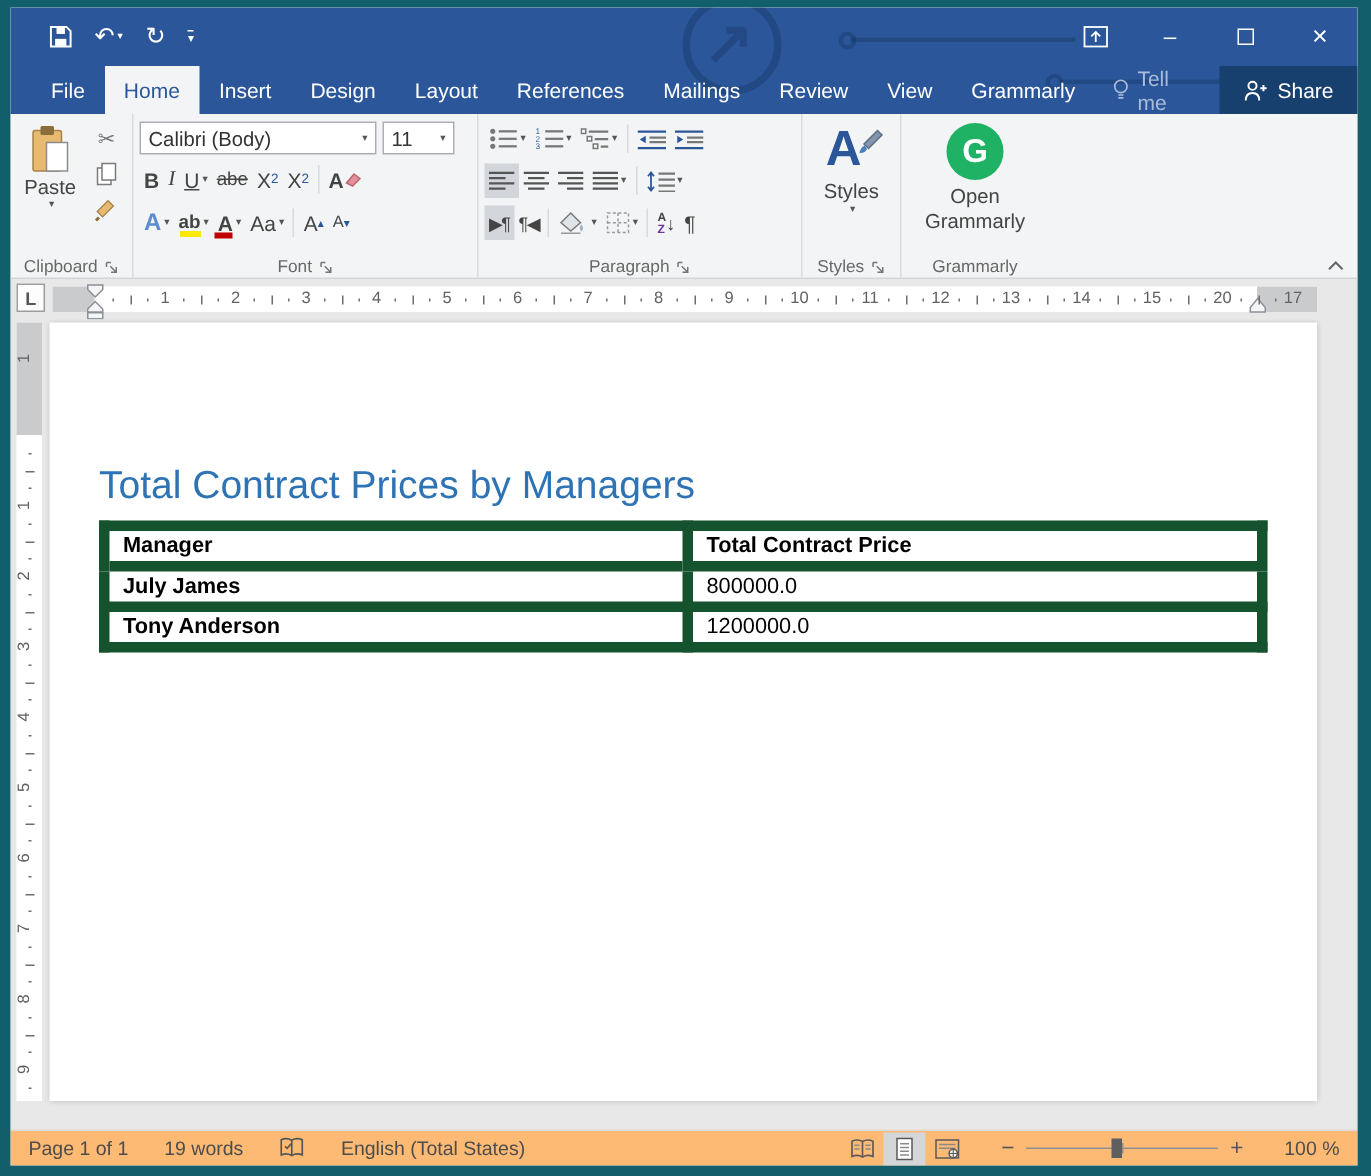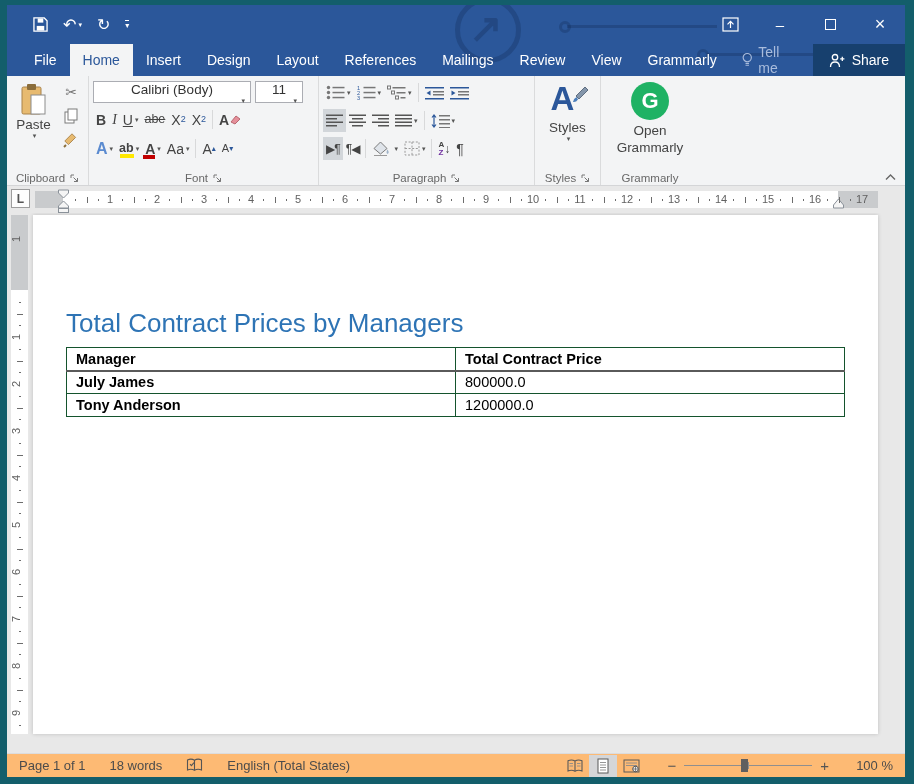--- a/index.html
+++ b/index.html
@@ -44,21 +44,21 @@
   .sep { width: 1px; background: #d8d9da; margin: 2px 3px; align-self: stretch; }
   .rrow { display: flex; align-items: center; margin-top: 3px; }
 
   
   .paste-btn { width: 46px; display: flex; flex-direction: column; align-items: center; font-size: 13.5px; color: #444; padding-top: 3px; }
   .clip-col { display: flex; flex-direction: column; margin-left: 2px; }
   .clip-col .rbtn { height: 24px; width: 26px; }
 
   
   .combo { background: #fff; border: 1px solid #abadb3; height: 22px; display: flex; align-items: center;
-           font-size: 13.5px; color: #333; padding: 0 5px; flex-direction: column; }
+           font-size: 13.5px; color: #333; padding: 0 5px; }
   .combo .caret { margin-left: auto; }
   .glyph-b { font-weight: bold; } .glyph-i { font-style: italic; font-family: "Liberation Serif", serif; }
   .glyph-u { text-decoration: underline; }
   .glyph-abe { text-decoration: line-through; font-size: 12.5px; }
   sub, sup { font-size: 9px; }
   .fx-a { color: #5b8bd0; font-weight: bold; font-size: 16px; }
   .hl-ab { position: relative; font-size: 12.5px; font-weight: bold; }
   .hl-bar { position: absolute; left: -1px; right: -1px; bottom: -3px; height: 4px; background: #ffe800; }
   .fc-a { position: relative; font-weight: bold; font-size: 14px; }
   .fc-bar { position: absolute; left: -1px; right: -1px; bottom: -3px; height: 4px; background: #c00000; }
@@ -95,21 +95,21 @@
   .doc-area { flex: 1; position: relative; background: #e8e8e8; overflow: hidden; }
   .vruler { position: absolute; left: 4px; top: 2px; width: 17px; height: 519px; background: #fff; }
   .vmargin { position: absolute; left: 0; right: 0; top: 0; height: 75px; background: #c9cbcd; }
   .vnum { position: absolute; left: 2px; transform: rotate(-90deg); font-size: 11px; color: #616161; }
   .vtick { position: absolute; background: #6d6d6d; }
   .page { position: absolute; left: 26px; top: 2px; width: 845px; height: 519px; background: #fff;
           box-shadow: 0 0 4px rgba(0,0,0,.18); }
   .page-content { padding: 93px 33px 0 33px; }
   .doc-heading { font-size: 26px; font-weight: normal; color: #2e74b5; margin-bottom: 8px; letter-spacing: 0; }
   .doc-table { width: 779px; border-collapse: collapse; font-size: 14.5px; color: #000; table-layout: fixed; }
-  .doc-table th, .doc-table td { border: 1px solid #14532d; text-align: left; padding: 2px 9px; height: 23px; font-weight: bold; }
+  .doc-table th, .doc-table td { border: 7px solid #14532d; text-align: left; padding: 2px 9px; height: 23px; font-weight: bold; }
   .doc-table th { border-bottom: 2px solid #5a5a5a; }
   .doc-table td.val { font-weight: normal; }
   .col-manager { width: 389px; }
 
   
   .statusbar { height: 24px; background: #fdba74; border-top: 1px solid #dcdcdd; display: flex; align-items: center;
                font-size: 13px; color: #4c4c4c; padding: 0 12px; flex-shrink: 0; }
   .status-item { margin-right: 24px; display: flex; align-items: center; }
   .status-right { margin-left: auto; display: flex; align-items: center; }
   .view-btn { width: 28px; height: 22px; display: flex; align-items: center; justify-content: center; }
@@ -559,21 +559,21 @@
         <span class="htick" style="left: 662.5px; top: 6px; width: 1px; height: 6px;"></span>
         <span class="htick" style="left: 674.25px; top: 8px; width: 1px; height: 2px;"></span>
         <span class="hnum" style="left: 686px;">14</span>
         <span class="htick" style="left: 697.75px; top: 8px; width: 1px; height: 2px;"></span>
         <span class="htick" style="left: 709.5px; top: 6px; width: 1px; height: 6px;"></span>
         <span class="htick" style="left: 721.25px; top: 8px; width: 1px; height: 2px;"></span>
         <span class="hnum" style="left: 733px;">15</span>
         <span class="htick" style="left: 744.75px; top: 8px; width: 1px; height: 2px;"></span>
         <span class="htick" style="left: 756.5px; top: 6px; width: 1px; height: 6px;"></span>
         <span class="htick" style="left: 768.25px; top: 8px; width: 1px; height: 2px;"></span>
-        <span class="hnum" style="left: 780px;">16</span>
+        <span class="hnum" style="left: 780px;">20</span>
         <span class="htick" style="left: 791.75px; top: 8px; width: 1px; height: 2px;"></span>
         <span class="htick" style="left: 803.5px; top: 6px; width: 1px; height: 6px;"></span>
         <span class="htick" style="left: 815.25px; top: 8px; width: 1px; height: 2px;"></span>
         <span class="hnum" style="left: 827px;">17</span>
       </div>
   </div>
 
   <div class="doc-area">
     <div class="vruler" id="vruler">
       <div class="vmargin"></div>
@@ -640,21 +640,21 @@
                 <td class="val">1200000.0</td>
               </tr>
             </tbody>
         </table>
       </div>
     </div>
   </div>
 
   <div class="statusbar">
     <span class="status-item">Page 1 of 1</span>
-    <span class="status-item">18 words</span>
+    <span class="status-item">19 words</span>
     <span class="status-item">
       <svg width="17" height="15" viewBox="0 0 17 15">
           <path d="M8.5 2.2 C6.5 1 3.5 1 1.5 1.9 V12 C3.5 11.1 6.5 11.1 8.5 12.3 C10.5 11.1 13.5 11.1 15.5 12 V1.9 C13.5 1 10.5 1 8.5 2.2 Z M8.5 2.2 V12.3" fill="none" stroke="#555" stroke-width="1.1"></path>
           <path d="M4 6.2 l1.4 1.4 L8 4.6" fill="none" stroke="#555" stroke-width="1.1"></path>
         </svg>
     </span>
     <span class="status-item">English (Total States)</span>
     <span class="status-right">
       <span class="view-btn">
         <svg width="18" height="14" viewBox="0 0 18 14">

